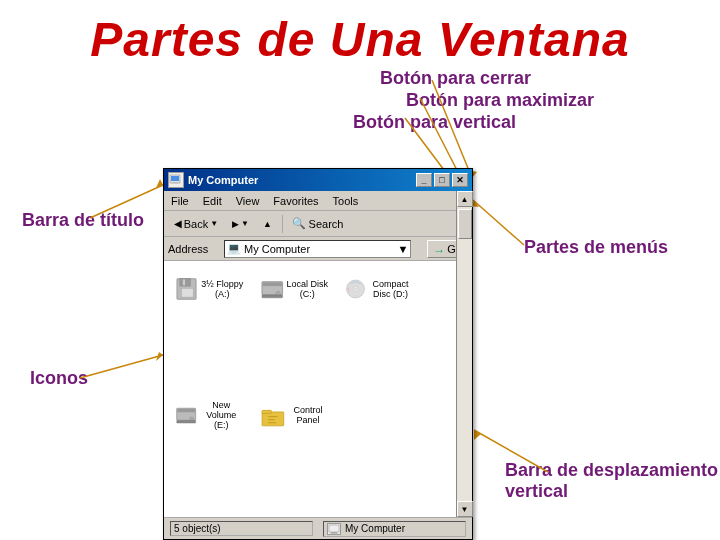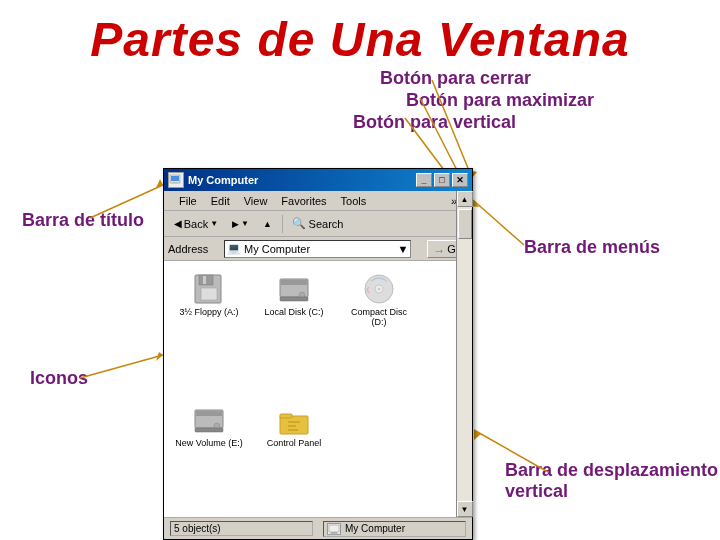--- a/index.html
+++ b/index.html
@@ -81,21 +81,21 @@
     .win-btn-close {
       background: #c0c0c0;
     }
 
     
     .win-menubar {
       background: #d4d0c8;
       height: 20px;
       display: flex;
       align-items: center;
-      padding: 0 12px;
+      padding: 0 4px;
       border-bottom: 1px solid #aaa;
       font-size: 11px;
       font-family: 'Tahoma', sans-serif;
       gap: 8px;
     }
     .win-menubar span {
       cursor: pointer;
       padding: 1px 3px;
     }
 
@@ -177,21 +177,21 @@
       padding: 10px;
       gap: 15px;
       height: calc(100% - 22px - 20px - 26px - 24px - 22px);
       overflow: hidden;
       align-items: flex-start;
     }
 
     
     .win-icon {
       display: flex;
-      flex-direction: column;
+      flex-direction: row;
       align-items: center;
       width: 70px;
       cursor: pointer;
     }
     .win-icon-label {
       font-size: 9px;
       font-family: 'Tahoma', sans-serif;
       text-align: center;
       color: #000;
     }
@@ -304,21 +304,21 @@
 <div class="page-title">Partes de Una Ventana</div>
 
 <div class="ann-label" style="top:68px; left:380px;">Botón para cerrar</div>
 
 <div class="ann-label" style="top:90px; left:370px;margin-left:36px;">Botón para maximizar</div>
 
 <div class="ann-label" style="top:112px; left:353px;">Botón para vertical</div>
 
 <div class="ann-label" style="top:210px; left:22px;">Barra de título</div>
 
-<div class="ann-label" style="top:237px; left:524px;">Barra de menús</div>
+<div class="ann-label" style="top:237px; left:524px;">Partes de menús</div>
 
 <div class="ann-label" style="top:368px; left:30px;">Iconos</div>
 
 <div class="ann-label" style="top:460px; left:505px;">Barra de desplazamiento vertical</div>
 
 <svg class="annotations-svg">
 
   <line x1="432" y1="80" x2="472" y2="178" stroke="#c8860a" stroke-width="1.5"></line>
   <polygon points="472,178 468,170 477,172" fill="#c8860a"></polygon>
 

